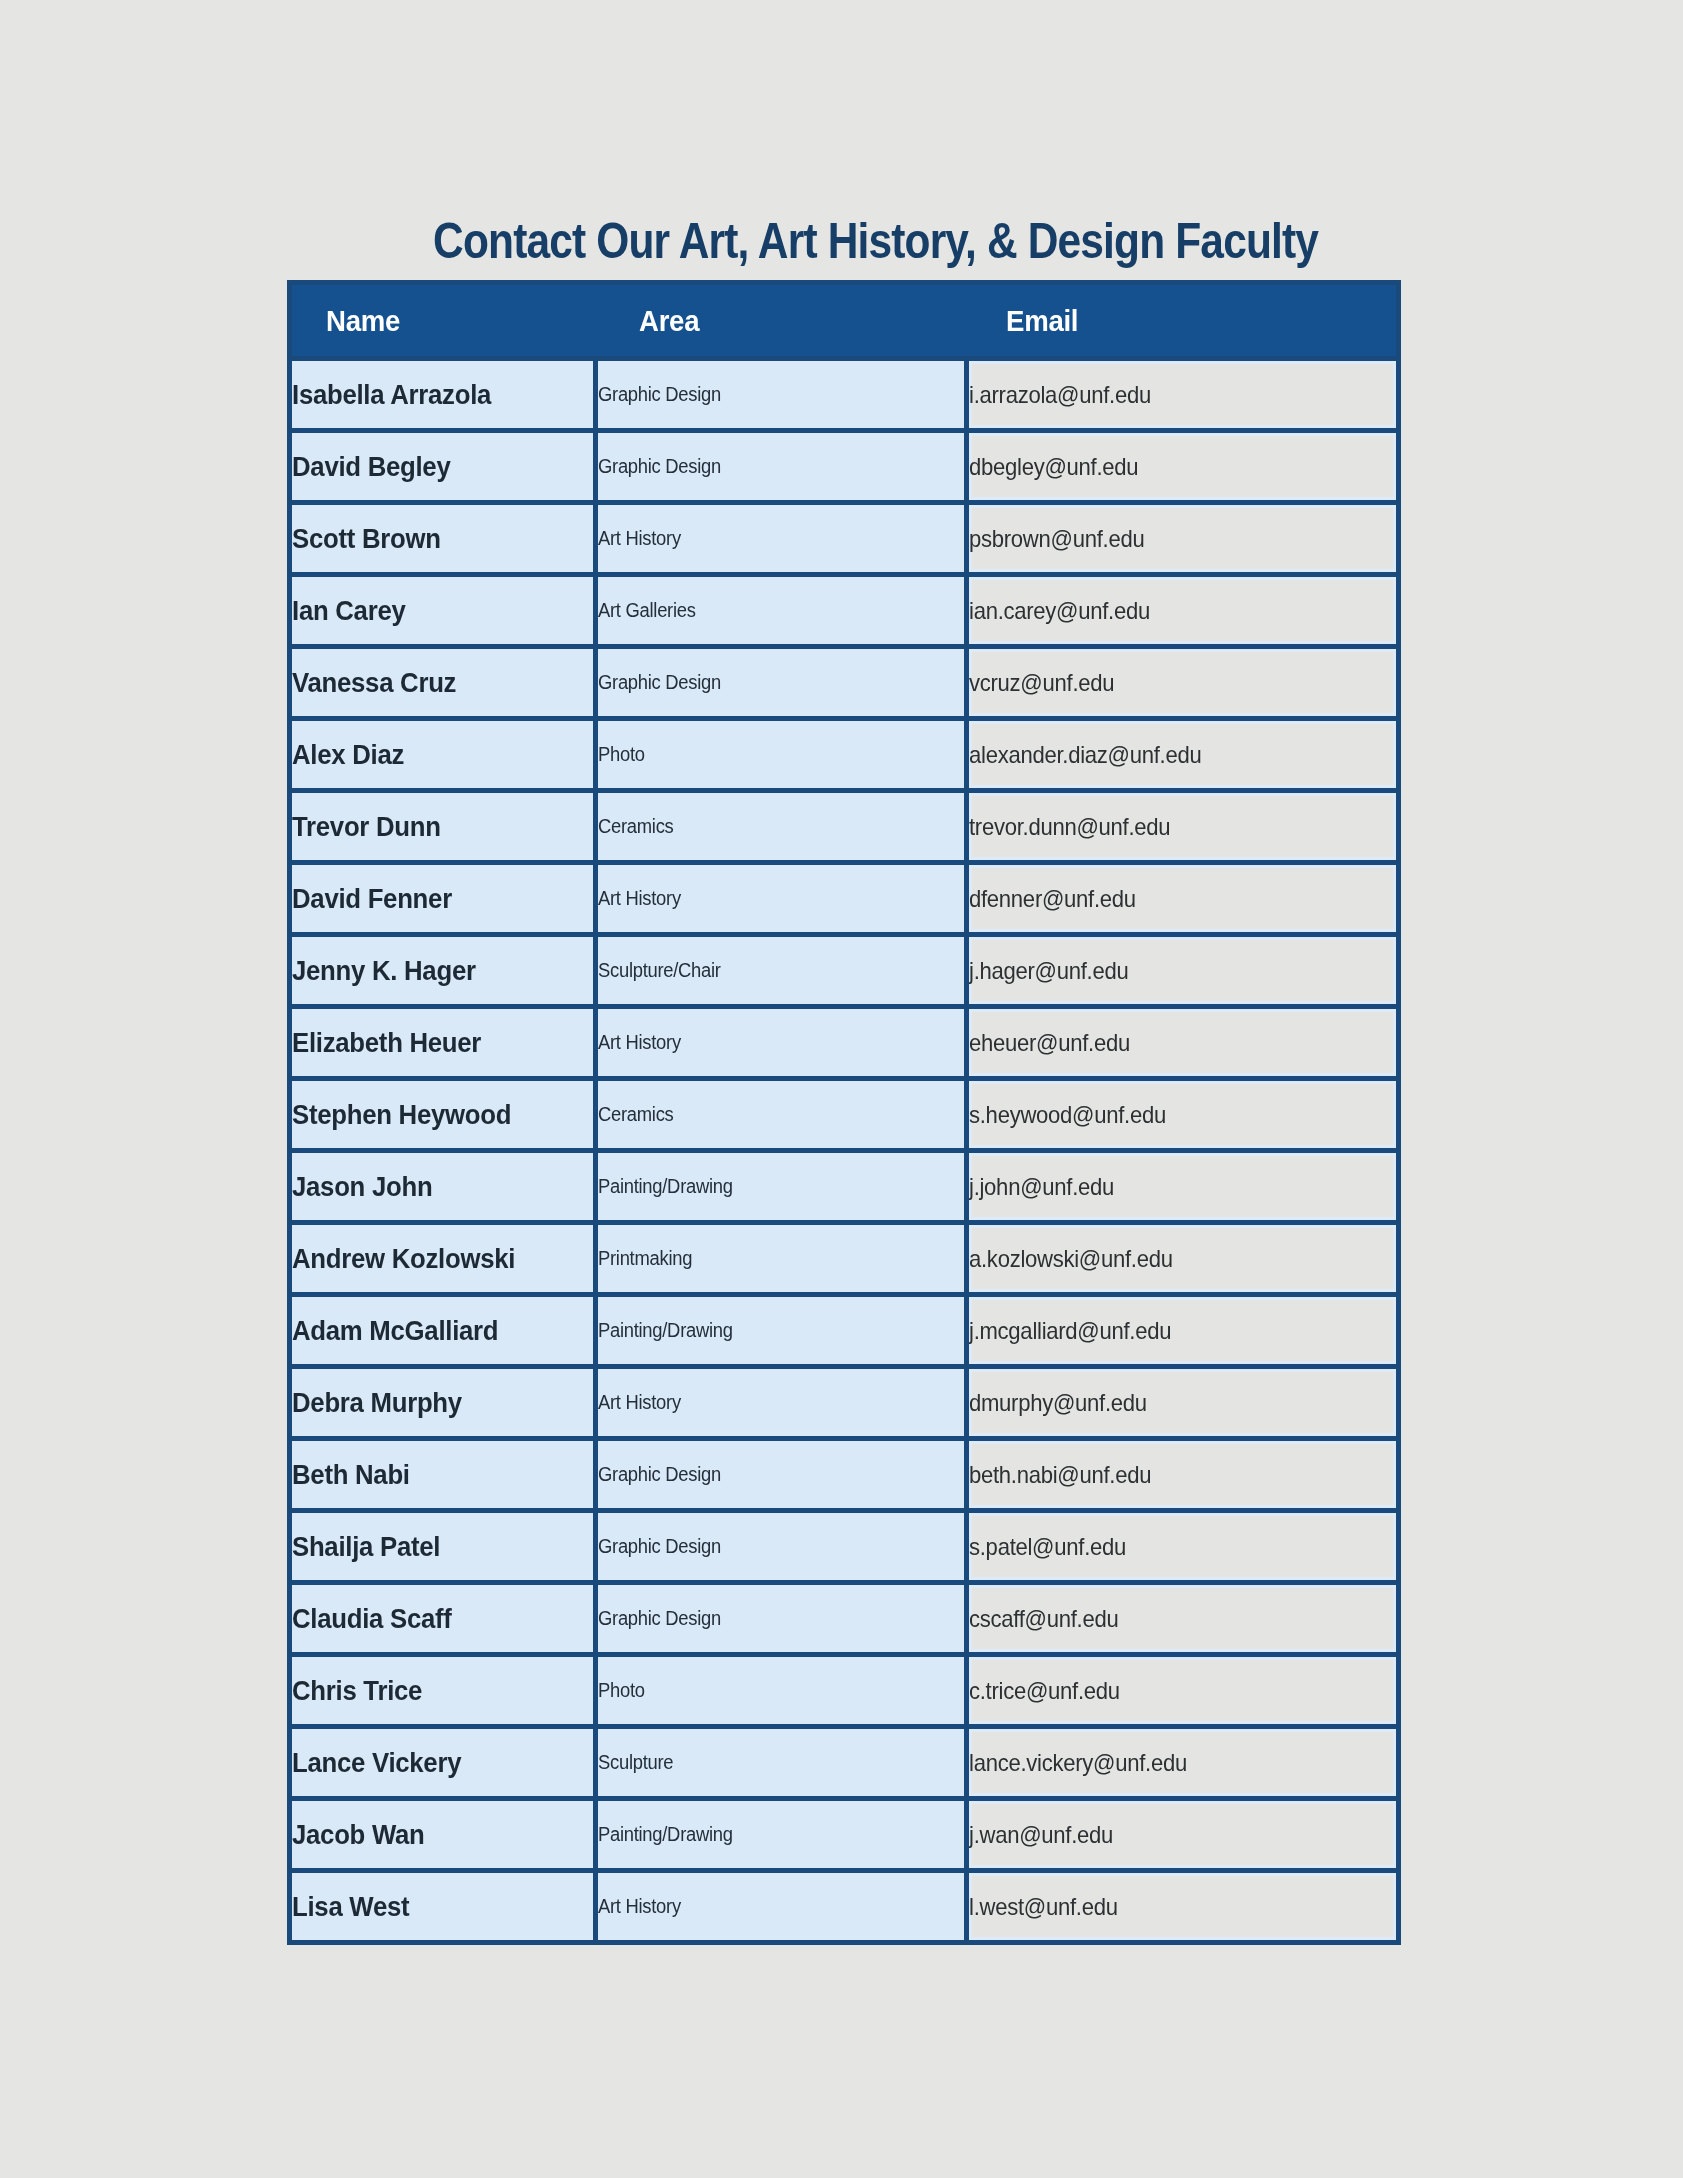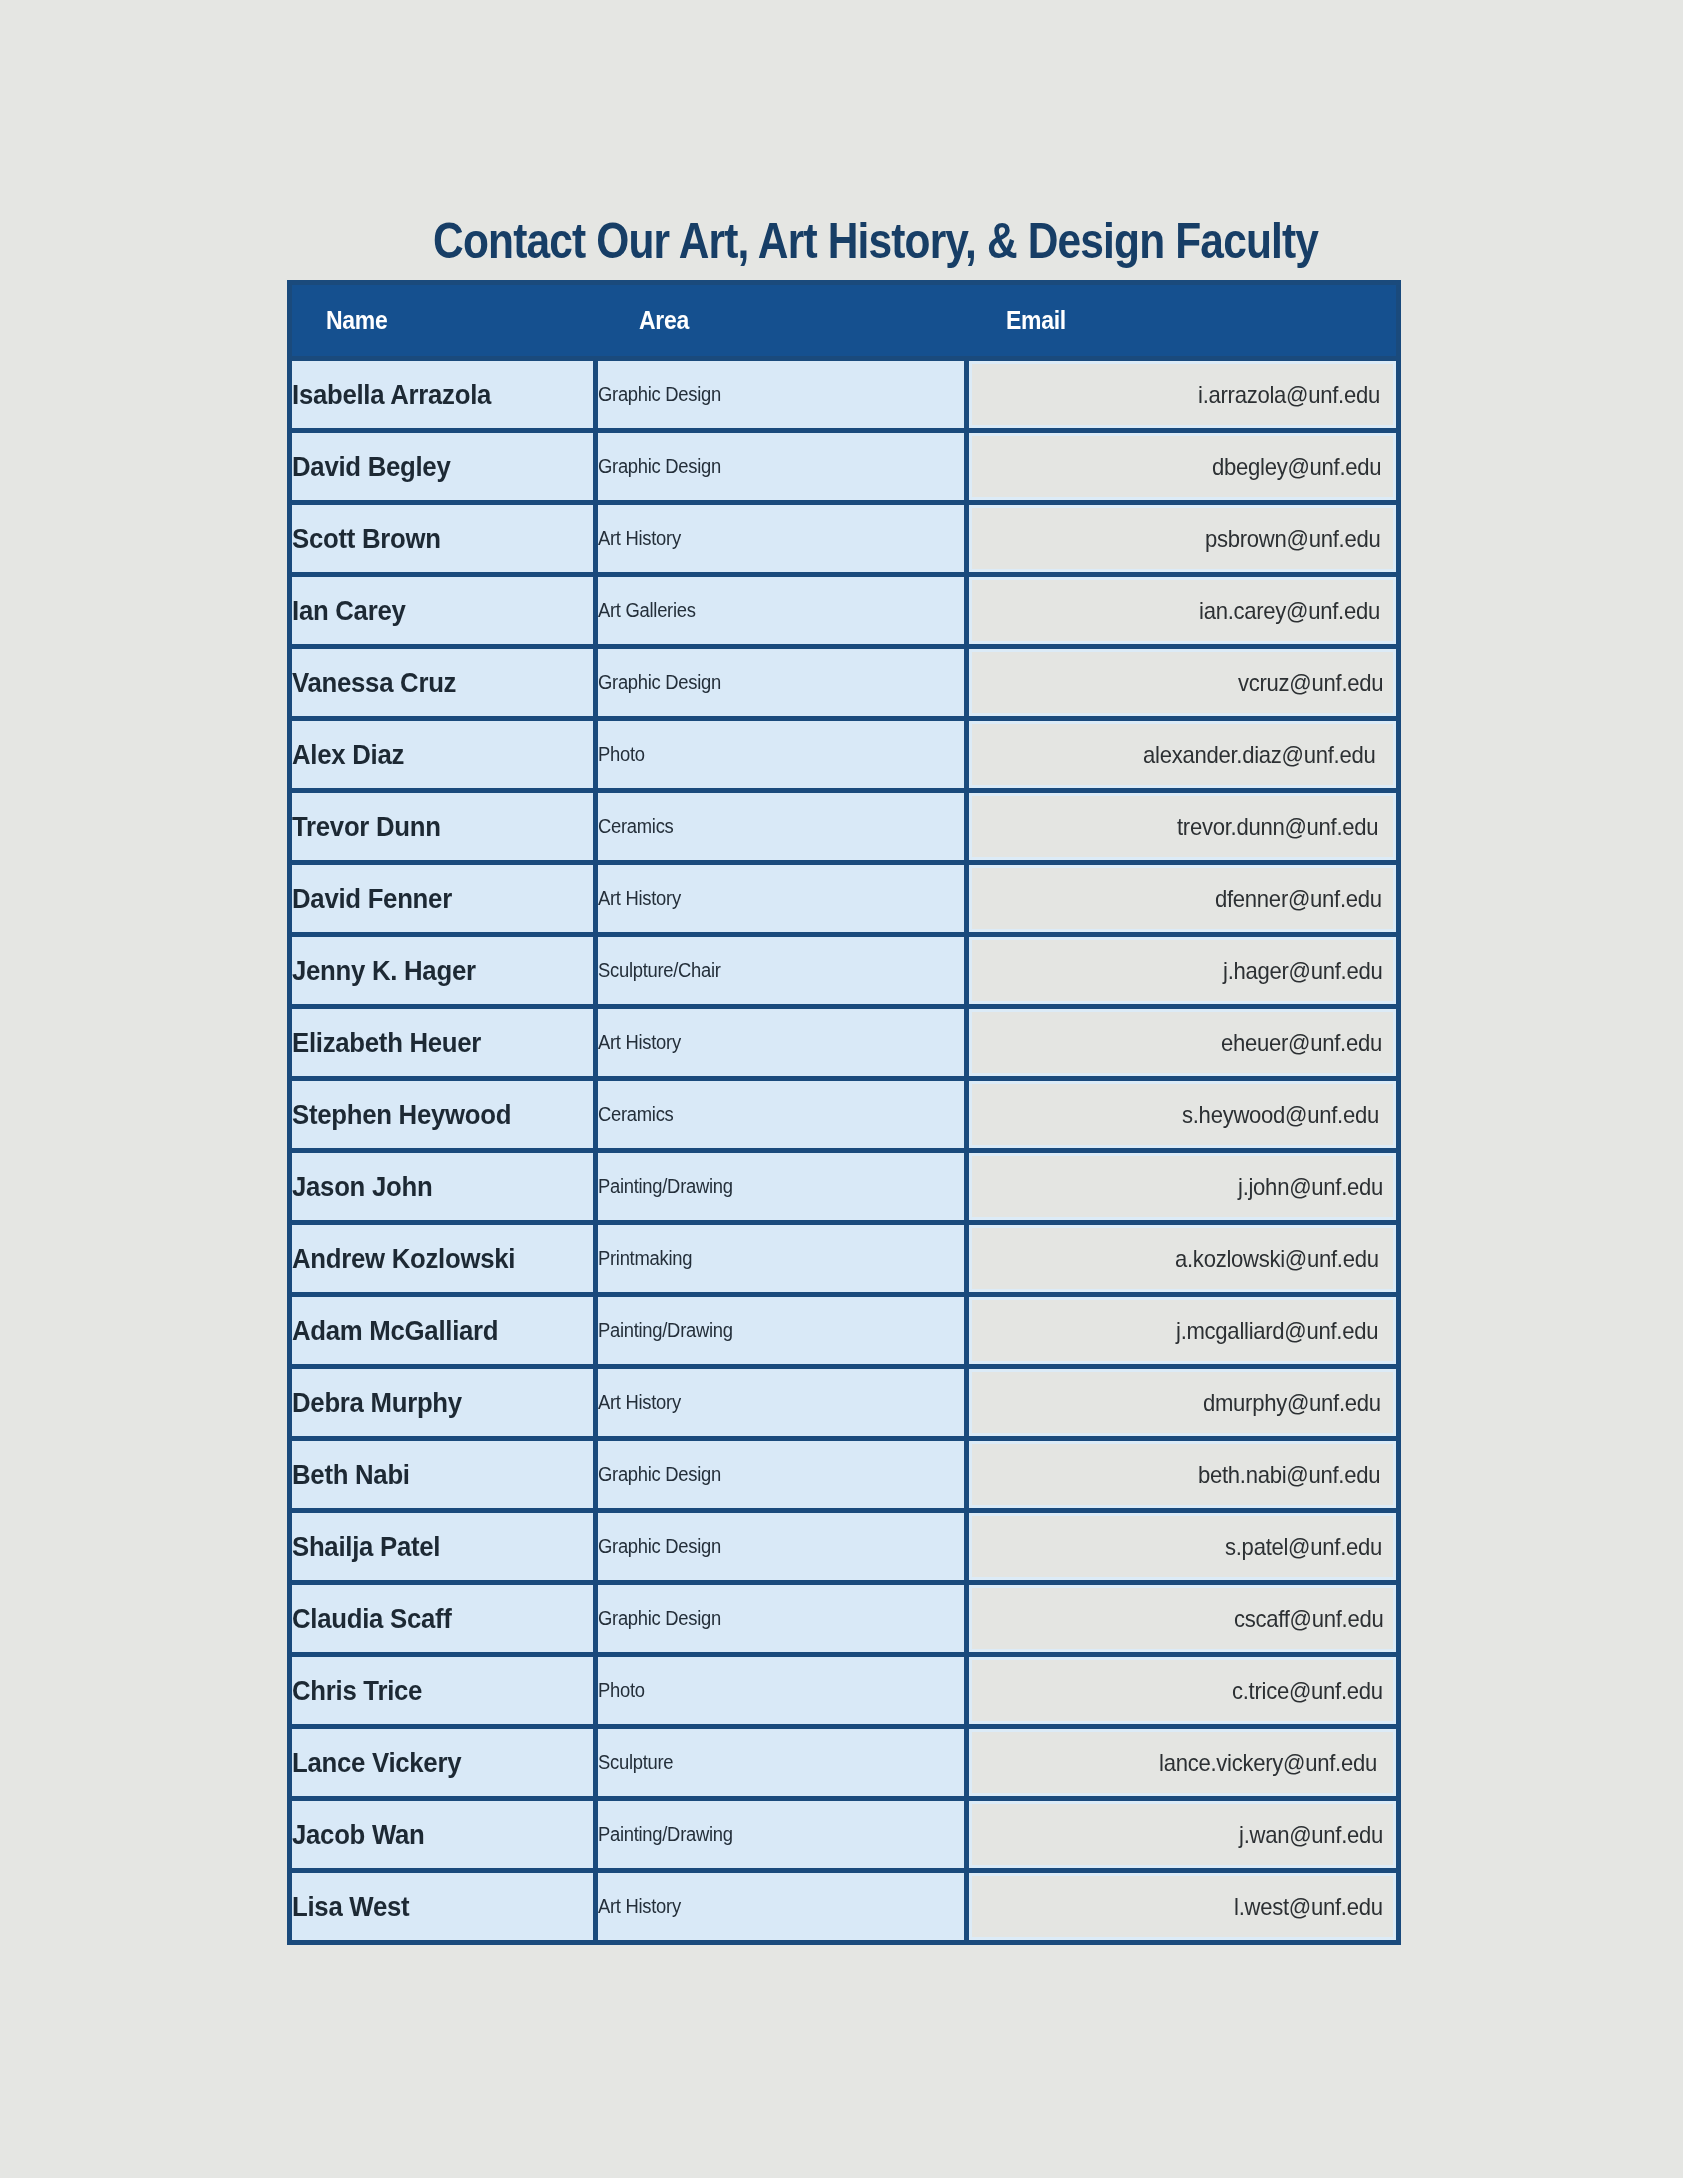--- a/index.html
+++ b/index.html
@@ -51,21 +51,21 @@
     background: #15508f;
     position: relative;
   }
   .header-label {
     position: absolute;
     top: 0;
     height: 100%;
     display: flex;
     align-items: center;
     color: #ffffff;
-    font-size: 25px;
+    font-size: 30px;
     font-weight: 700;
     text-align: center;
   }
   .header-label.h-name  { left: 34px;  }
   .header-label.h-area  { left: 347px; }
   .header-label.h-email { left: 714px; }
   tbody tr {
     height: 72px;
   }
   td.cell-name, td.cell-area {
@@ -81,21 +81,20 @@
     color: #242f3a;
     font-size: 20px;
     padding-left: 42px;
   }
   td.cell-email {
     background: #e4e5e2;
     box-shadow: inset 0 0 0 3px #dcebf7;
     color: #2c3033;
     font-size: 24px;
     padding-left: 40px;
-    text-align: right;
   }
   .cond {
     display: inline-block;
     transform: scaleX(0.92);
     transform-origin: left center;
     letter-spacing: -0.3px;
     white-space: nowrap;
   }
 </style>
 </head>

